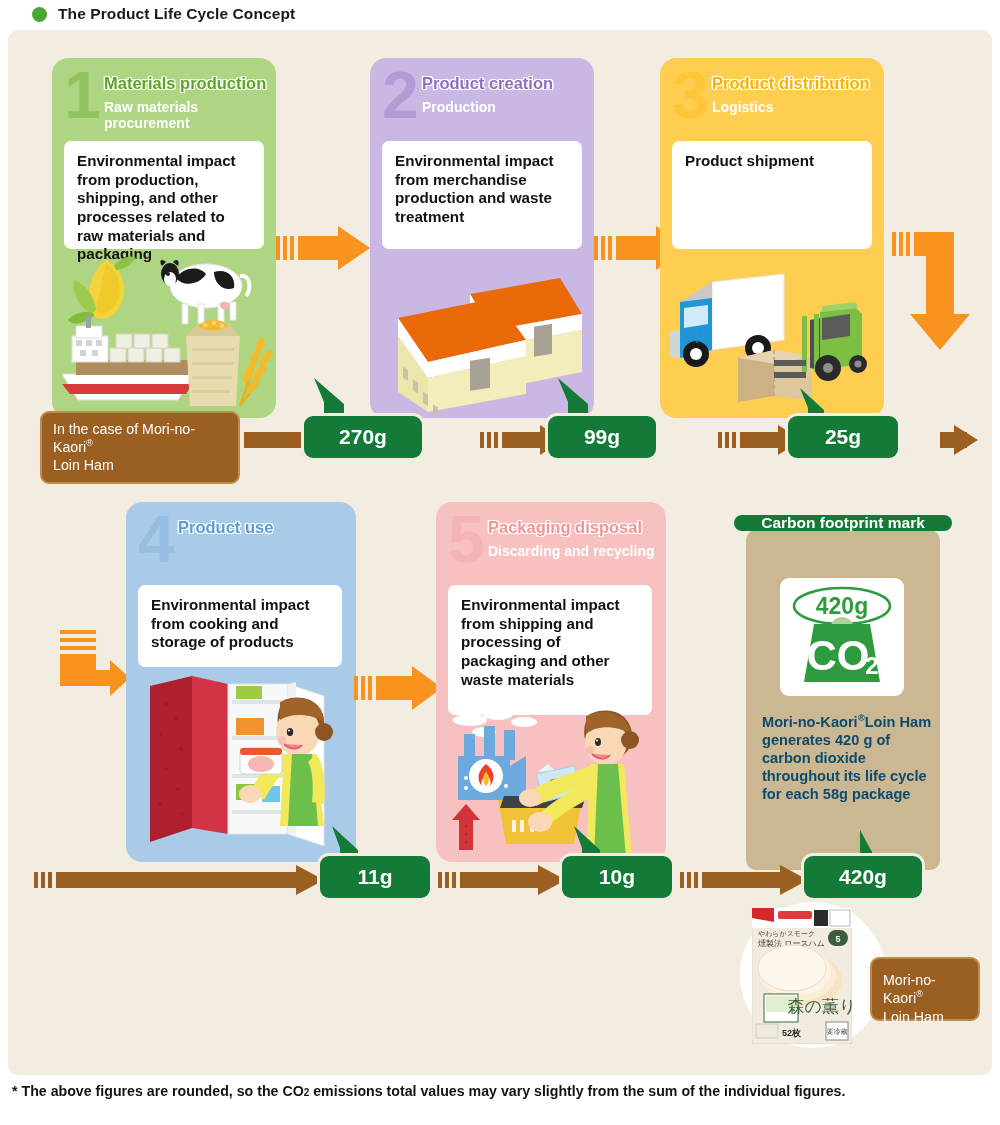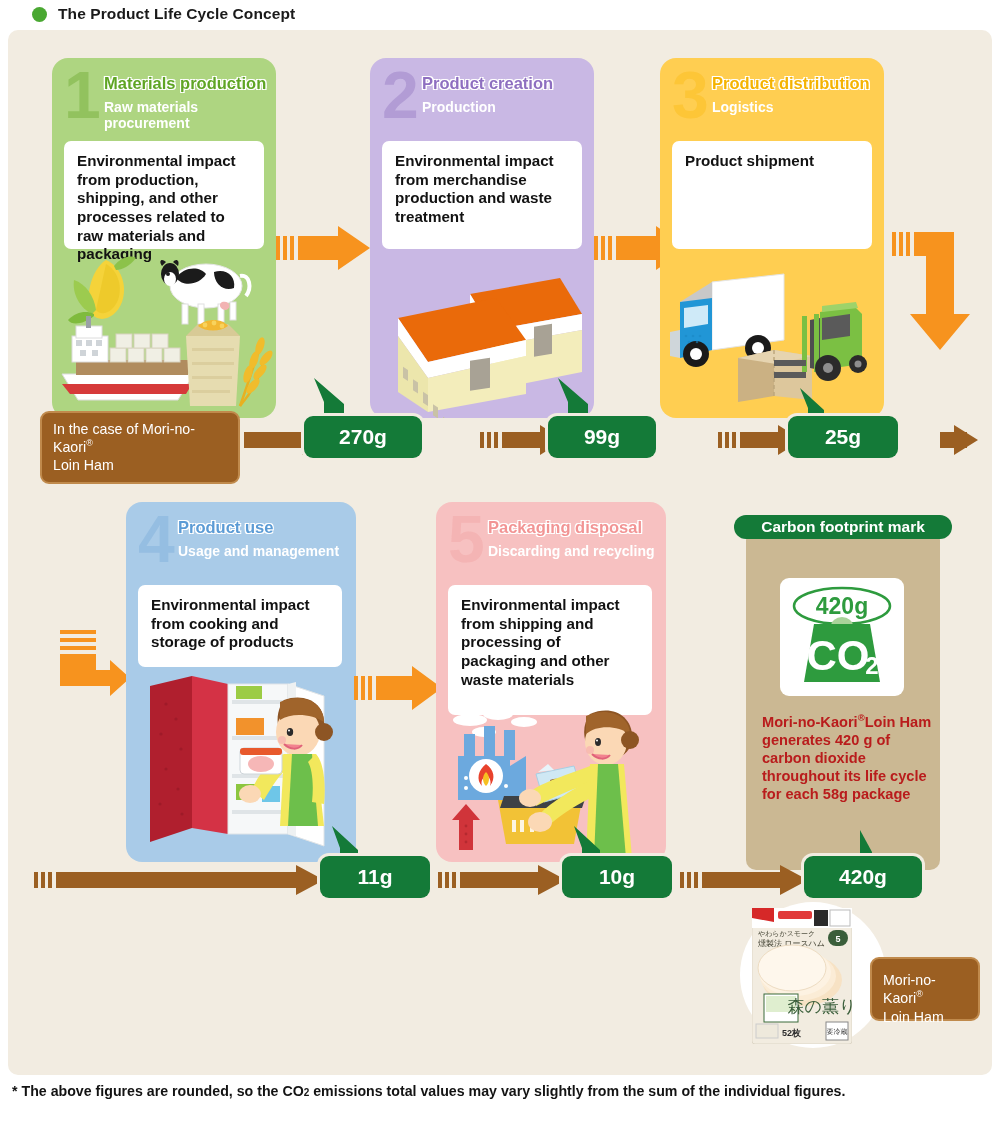--- a/index.html
+++ b/index.html
@@ -125,21 +125,21 @@
     display: flex; align-items: center; justify-content: center;
     color: #fff; font-size: 15.5px; font-weight: bold;
   }
   .cf-mark {
     position: absolute;
     background: #ffffff;
     border-radius: 9px;
   }
   .cf-text {
     position: absolute;
-    font-size: 14.6px; font-weight: bold; color: #b91c1c; line-height: 1.24;
+    font-size: 14.6px; font-weight: bold; color: #0c4a6e; line-height: 1.24;
   }
   .cf-text sup { font-size: 9.5px; vertical-align: super; }
 
   
   .prod-circle {
     position: absolute;
     background: #ffffff;
     border-radius: 50%;
   }
   .prod-label {
@@ -441,21 +441,20 @@
         <rect x="30" y="16" width="36" height="4"></rect>
         <path d="M30 24 L66 24 L66 40 L80 40 L80 30 L100 48 L80 66 L80 56 L30 56 Z"></path>
       </g>
     </svg>
   </div>
 
   <div class="panel p4" style="left:118px; top:472px; width:230px; height:360px;">
     <div class="bignum">4</div>
     <div class="hdr">
       <div class="hdr-main">Product use</div>
-      <div class="hdr-sub">Usage and management</div>
     </div>
     <div class="whitebox" style="left:12px; top:83px; width:204px; height:82px;">
       <p>Environmental impact from cooking and storage of products</p>
     </div>
     <div class="illus" style="left:10px; top:172px;">
       <svg width="210" height="190" viewBox="0 0 210 190">
 
         <path d="M14 12 L56 2 L56 154 L14 168 Z" fill="#b01f2e"></path>
         <path d="M56 2 L92 10 L92 160 L56 154 Z" fill="#d43245"></path>
         <g fill="#8e1724" opacity=".5">
@@ -599,21 +598,21 @@
           <path d="M26 72 C8 82 -16 96 -26 108 L-16 118 C-2 106 16 94 32 88 Z" fill="#f2e85c"></path>
           <ellipse cx="-34" cy="90" rx="11" ry="9" fill="#fbd8b5"></ellipse>
           <ellipse cx="-24" cy="114" rx="12" ry="10" fill="#fbd8b5"></ellipse>
         </g>
       </svg>
     </div>
   </div>
 
   <div class="cf-card" style="left:738px; top:500px; width:194px; height:340px;">
   </div>
-  <div class="cf-title" style="left:726px; top:485px; width:218px; height:24px;text-align:center;">Carbon footprint mark</div>
+  <div class="cf-title" style="left:726px; top:485px; width:218px; height:16px;text-align:center;">Carbon footprint mark</div>
   <div class="cf-mark" style="left:772px; top:548px; width:124px; height:118px;">
     <svg width="124" height="118" viewBox="0 0 124 118">
       <ellipse cx="62" cy="28" rx="48" ry="18" fill="none" stroke="#2e9b3e" stroke-width="2.5"></ellipse>
       <text x="62" y="36" text-anchor="middle" font-family="Liberation Sans, sans-serif" font-size="23" font-weight="bold" fill="#2e9b3e">420g</text>
       <ellipse cx="62" cy="48" rx="11" ry="9" fill="#a9d39a"></ellipse>
       <path d="M34 46 L90 46 L100 104 L24 104 Z" fill="#2e9b3e"></path>
       <text x="58" y="92" text-anchor="middle" font-family="Liberation Sans, sans-serif" font-size="42" font-weight="bold" fill="#ffffff">CO</text>
       <text x="92" y="96" text-anchor="middle" font-family="Liberation Sans, sans-serif" font-size="24" font-weight="bold" fill="#ffffff">2</text>
     </svg>
   </div>

